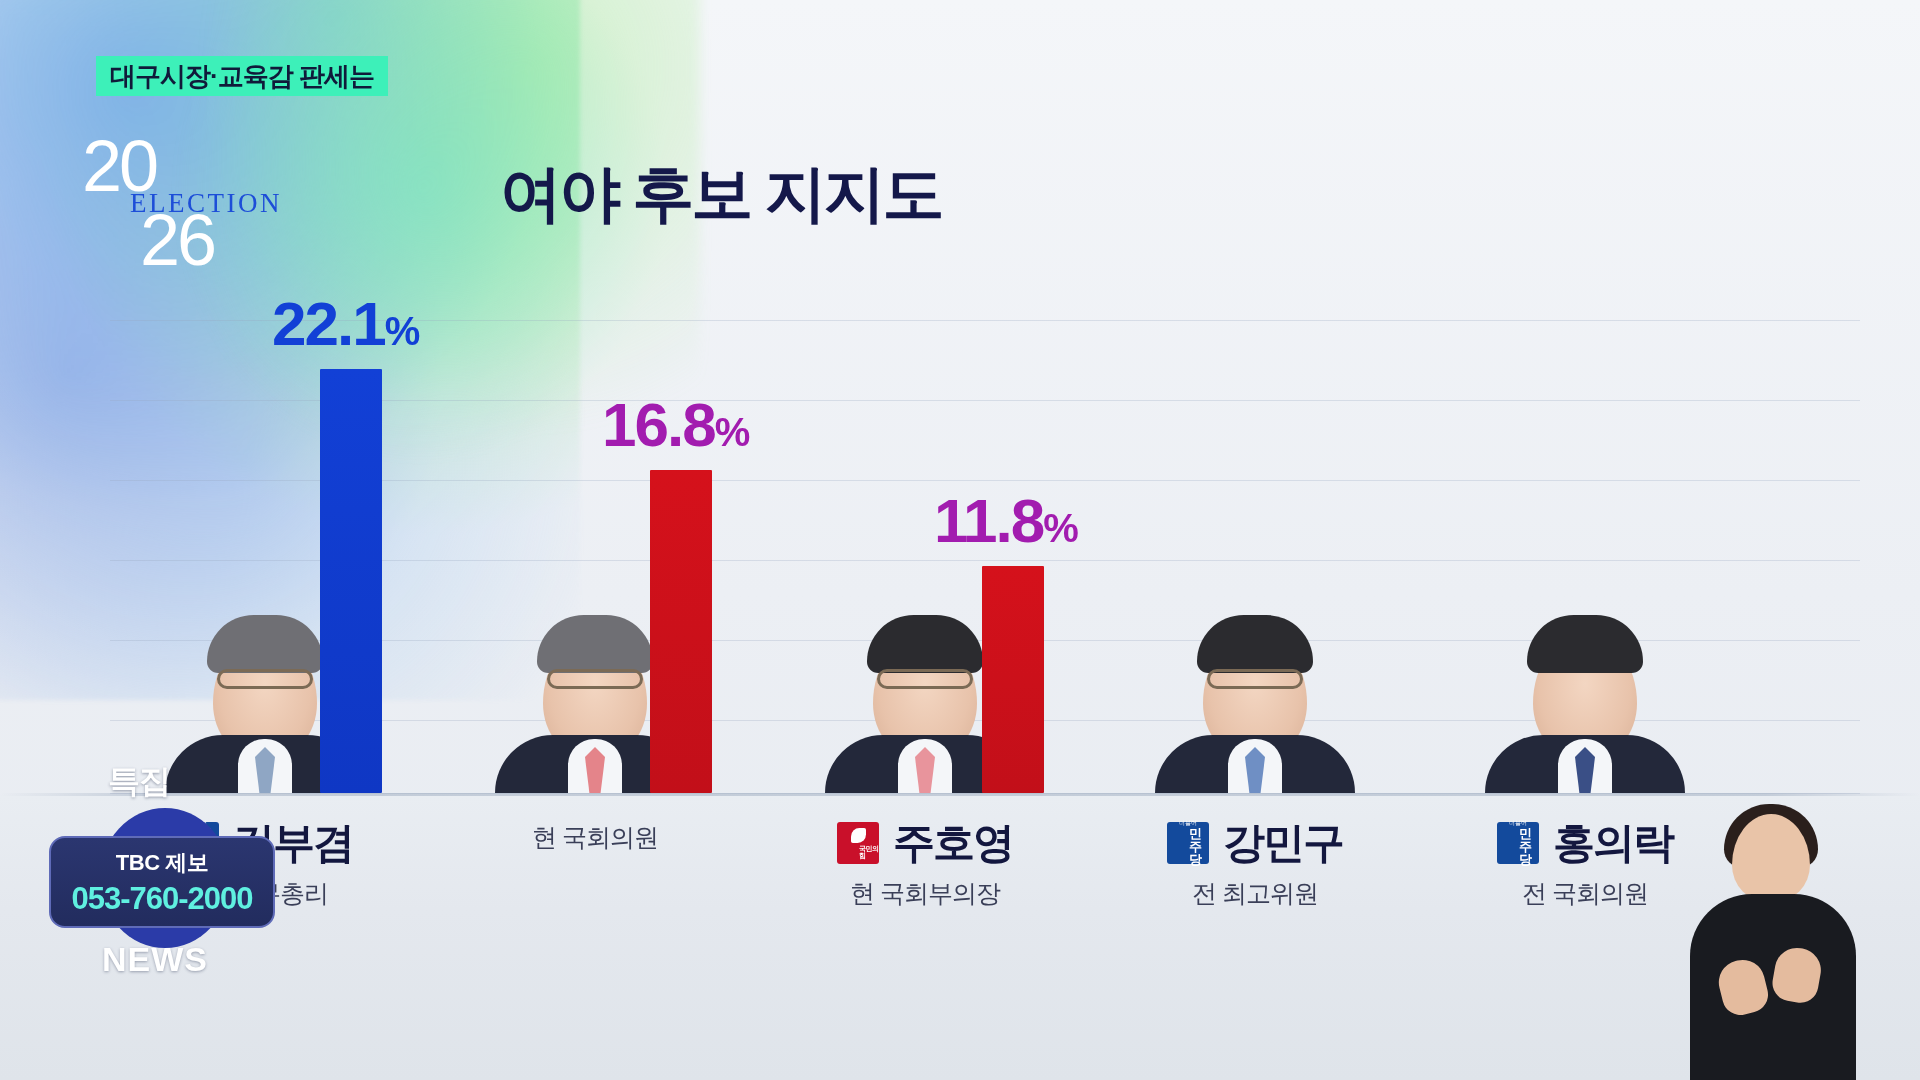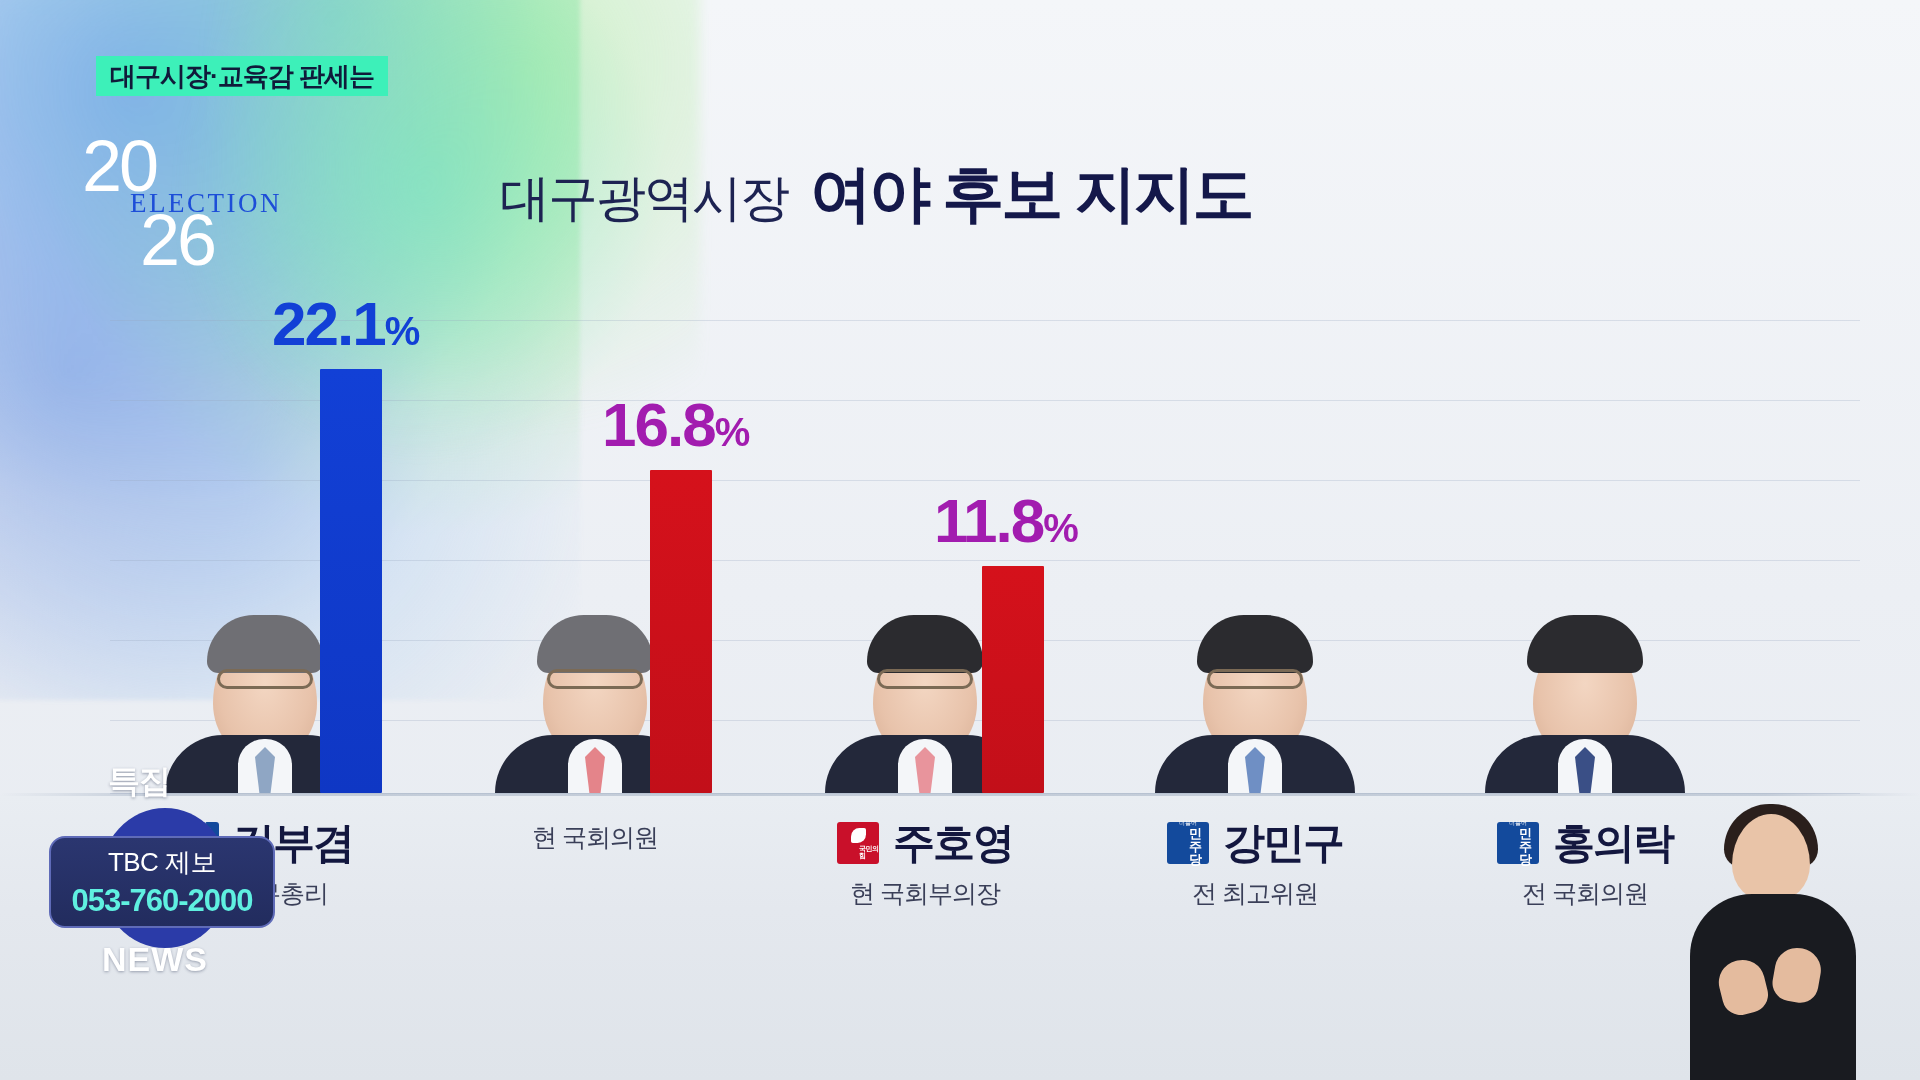--- a/index.html
+++ b/index.html
@@ -199,21 +199,21 @@
   #tbc-ellipse {
     position:absolute; left:60px; top:38px; width:130px; height:140px;
     background:#2b3ba8; border-radius:50%;
   }
   #tbc-plate {
     position:absolute; left:9px; top:66px; width:226px; height:92px;
     background:linear-gradient(180deg,#2b3670 0%,#222c5e 100%);
     border:2px solid #5f6bb8; border-radius:16px;
     display:flex; flex-direction:column; align-items:center; justify-content:center;
   }
-  #tbc-plate .line1 { font-size:26px; font-weight:normal; color:#ffffff; letter-spacing:-.5px; }
+  #tbc-plate .line1 { font-size:22px; font-weight:bold; color:#ffffff; letter-spacing:-.5px; }
   #tbc-plate .line2 { font-size:31px; font-weight:bold; color:#5ff0e0; letter-spacing:-1px; margin-top:3px; }
   #tbc-news {
     position:absolute; left:62px; top:170px;
     font-size:34px; font-weight:bold; color:#ffffff;
     text-shadow:0 1px 3px rgba(40,50,80,.4); letter-spacing:1px;
   }
 
   
   #signer { position:absolute; right:52px; bottom:0; width:190px; height:270px; }
   #signer .s-head {
@@ -258,21 +258,20 @@
   <span>대구시장·교육감 판세는</span>
 </div>
 
 <div id="election-logo">
   <div class="ln1">20</div>
   <div class="lnmid">ELECTION</div>
   <div class="ln2">26</div>
 </div>
 
 <div id="chart-title">
-  <div class="t-sub">대구광역시장</div>
   <div class="t-main">여야 후보 지지도</div>
 </div>
 
 <div id="chart">
     <div class="col" style="left: 100px;">
       <div class="photo" style="bottom: 287px;">
         <div class="head"></div>
         <div class="hair grey"></div>
         <div class="glasses"></div>
         <div class="suit"></div>

